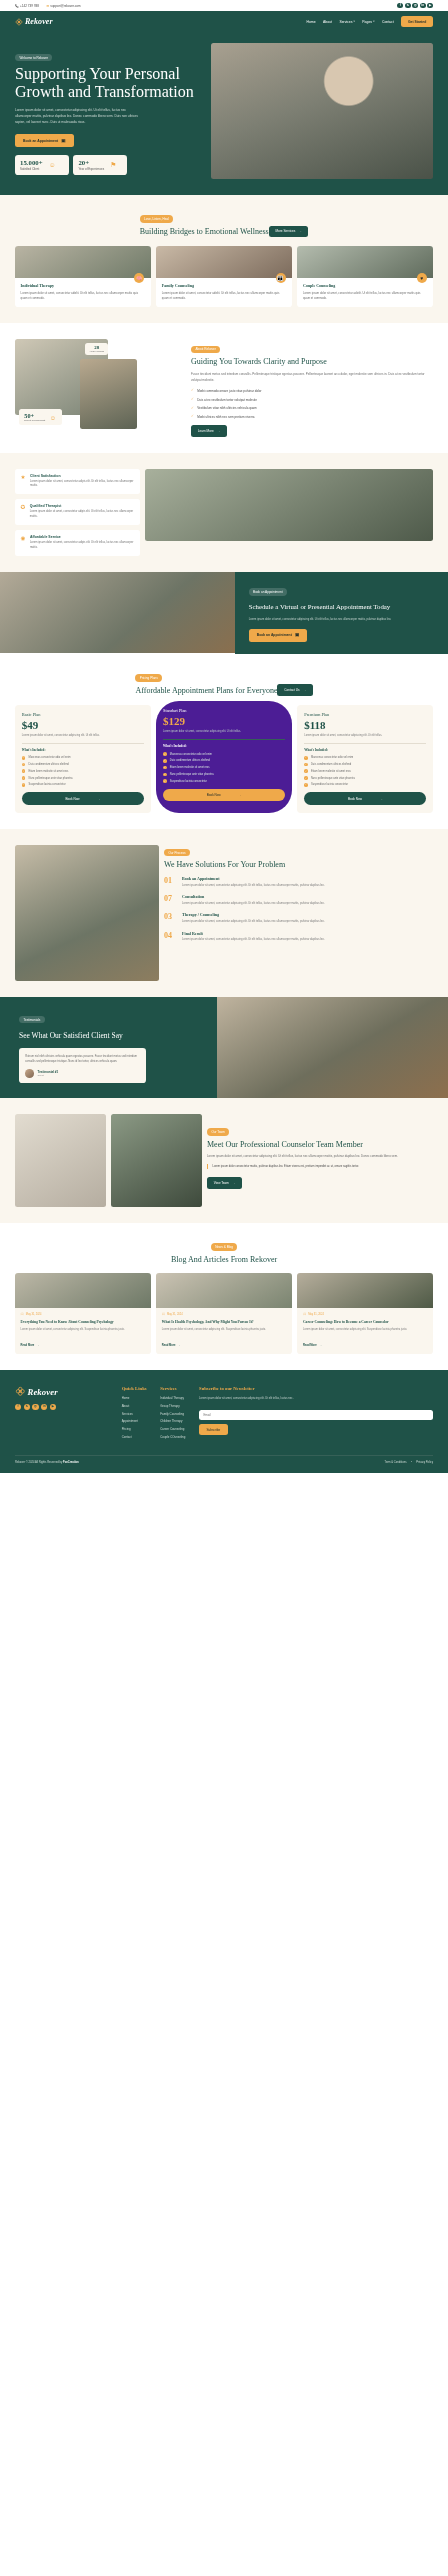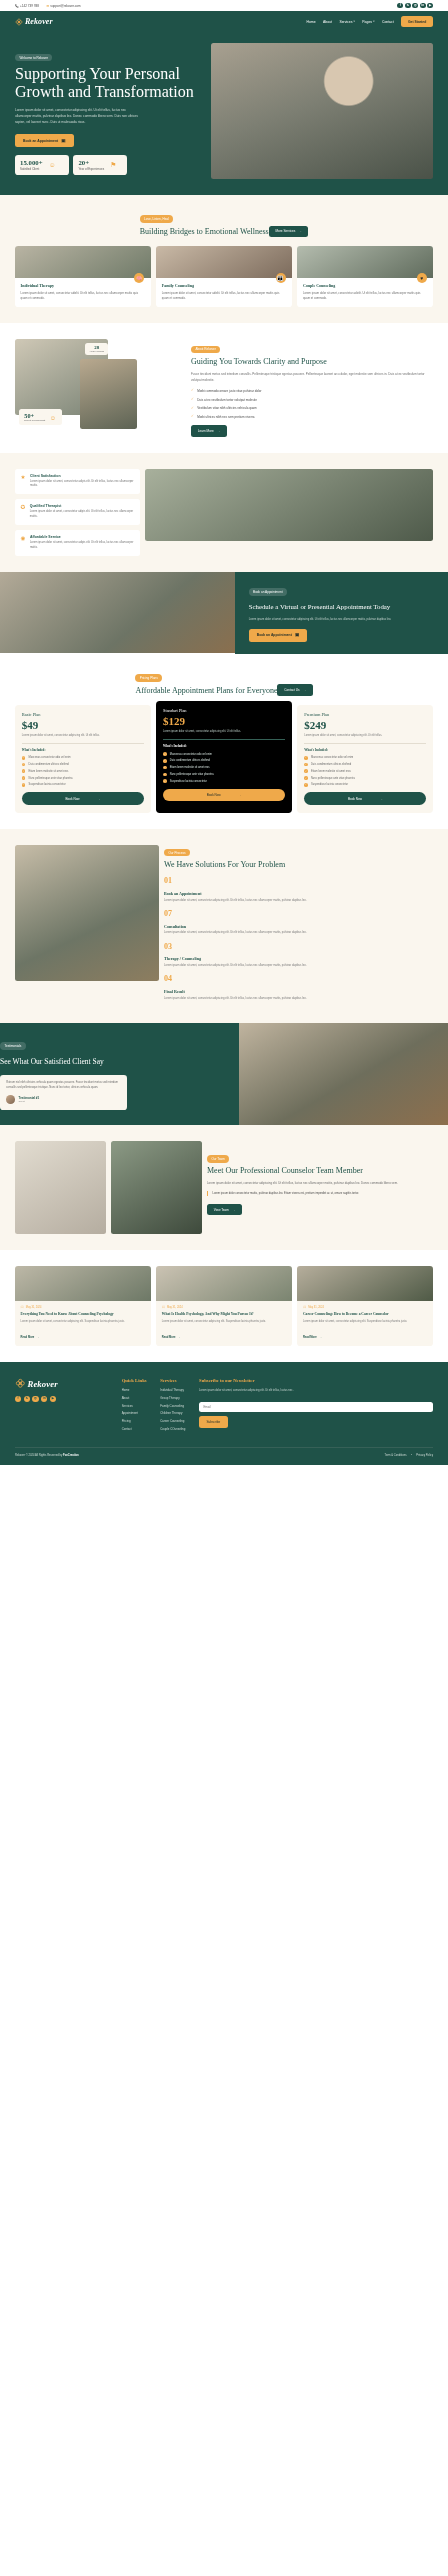--- a/index.html
+++ b/index.html
@@ -155,49 +155,49 @@
   
   .band { display:flex; }
   .band-img { width:235px; height:81px; background:linear-gradient(140deg,#b3aa98,#6d7465 60%,#8a6f4e); }
   .band-body { flex:1; background:#1F5248; padding:12.5px 13.7px; }
   .band-body h2 { font-family:"Liberation Serif", serif; color:#fff; font-size:6.8px; line-height:1.3; margin:3.7px 0 4.4px; font-weight:400; }
   .band-body p { color:#c4d3ce; font-size:2.7px; line-height:1.9; margin-bottom:5.6px; }
 
   
   .price-cards { display:flex; gap:5.6px; align-items:flex-start; }
   .pcard { flex:1; background:#FAF6EE; border-radius:3.7px; padding:6.8px 6.8px 7.5px; }
-  .pcard.featured { background:#000000; margin-top:-3.7px; padding-bottom:11.2px; }
+  .pcard.featured { background:#4c1d95; margin-top:-3.7px; padding-bottom:11.2px;border-radius:23px; }
   .pname { font-family:"Liberation Serif", serif; font-size:4.4px; color:#1F5248; margin-bottom:1.9px; }
   .pcard.featured .pname { color:#fff; }
   .pprice { font-family:"Liberation Serif", serif; font-size:11px; color:#1F5248; font-weight:700; line-height:1.1; }
   .pcard.featured .pprice { color:#EFA94A; }
   .pdesc { font-size:2.6px; color:#7a7a7a; line-height:1.9; margin:3.1px 0 4.4px; }
   .pcard.featured .pdesc { color:#bccdc7; }
   .pdiv { height:0.6px; background:#e3ddd0; margin-bottom:4.4px; }
   .pcard.featured .pdiv { background:#356056; }
   .pinc { font-family:"Liberation Serif", serif; font-size:3.2px; color:#1F5248; font-weight:700; margin-bottom:3.7px; }
   .pcard.featured .pinc { color:#fff; }
   .plist { list-style:none; margin-bottom:5.6px; }
   .plist li { font-size:2.6px; color:#6b6b6b; display:flex; gap:3.1px; align-items:center; margin-bottom:3.1px; }
   .pcard.featured .plist li { color:#d5e2de; }
   .pdot { width:3.7px; height:3.7px; border-radius:50%; background:#EFA94A; color:#fff; font-size:2.5px; display:flex; align-items:center; justify-content:center; flex:0 0 auto;}
   .pbtn { width:100%; background:#1F5248; color:#fff; font-size:3.1px; padding:4.4px 0; border-radius:12.5px; border:none; cursor:pointer; display:flex; align-items:center; justify-content:center; gap:17.4px;}
   .pbtn.gold { background:#EFA94A; color:#26312b; }
 
   
   .proc-img { width:144px; height:136px; border-radius:2.5px; background:linear-gradient(155deg,#c7bda8,#6d7565 60%,#8d7d5f); }
   .proc-list { flex:1; }
-  .proc-item { display:flex; gap:5.6px; margin-bottom:6.2px;flex-direction:column; }
+  .proc-item { display:flex; gap:5.6px; margin-bottom:6.2px; }
   .proc-num { font-family:"Liberation Serif", serif; font-size:8px; color:#EFA94A; font-weight:700; width:12.5px; flex:0 0 auto; }
   .proc-title { font-family:"Liberation Serif", serif; font-size:4px; color:#1F5248; font-weight:700; margin-bottom:1.9px; }
   .proc-text { font-size:2.7px; color:#7a7a7a; line-height:1.85; }
 
   
   .testi { display:flex; }
-  .testi-left { width:239px; background:#1F5248; padding:15px 0; }
+  .testi-left { width:217px; background:#1F5248; padding:15px 19px; }
   .testi-left h2 { font-family:"Liberation Serif", serif; color:#fff; font-size:7.5px; line-height:1.3; margin:3.7px 0 7.5px; font-weight:400;}
   .testi-card { background:#FAF6EE; border-radius:3.1px; padding:5.6px 6.2px; width:127px; }
   .testi-card p { font-size:2.7px; color:#6d6d6d; line-height:1.9; margin-bottom:5px; }
   .testi-person { display:flex; align-items:center; gap:3.7px; }
   .t-avatar { width:8.7px; height:8.7px; border-radius:50%; background:linear-gradient(140deg,#c9a98c,#7d6550); }
   .t-name { font-size:3px; color:#1F5248; font-weight:700; }
   .t-role { font-size:2.4px; color:#8b8b8b; }
   .testi-right { flex:1; background:linear-gradient(150deg,#c0b49f,#6e6e5c 55%,#8d6f4d); }
 
   
@@ -535,21 +535,21 @@
           </li>
       </ul>
       <button class="pbtn gold">
         <span>Book Now</span>
         <span>→</span>
       </button>
     </div>
 
     <div class="pcard">
       <div class="pname">Premium Plan</div>
-      <div class="pprice">$249</div>
+      <div class="pprice">$118</div>
       <div class="pdesc">Lorem ipsum dolor sit amet, consectetur adipiscing elit. Ut elit tellus.</div>
       <div class="pdiv"></div>
       <div class="pinc">What's Included:</div>
       <ul class="plist">
         <li>
             <span class="pdot">✓</span>
             <span>Maecenas consectetur odio vel enim</span>
           </li>
         <li>
             <span class="pdot">✓</span>
@@ -645,20 +645,24 @@
       <div class="team-quote">Lorem ipsum dolor consectetur mattis, pulvinar dapibus leo. Etiam viverra est, pretium imperdiet ac ut, ornare sagittis tortor.</div>
       <button class="btn-green">
         <span>View Team</span>
         <span>→</span>
       </button>
     </div>
   </div>
 </div>
 
 <div class="section bg-white">
+  <div class="center-head">
+    <span class="pill pill-gold">News &amp; Blog</span>
+    <div class="sec-title">Blog And Articles From Rekover</div>
+  </div>
   <div class="blog-cards">
     <div class="bcard">
       <div class="bimg bi1"></div>
       <div class="bbody">
         <div class="bdate">
             <span>🗓</span>
             <span>May 31, 2024</span>
           </div>
         <div class="btitle">Everything You Need to Know About Counseling Psychology</div>
         <div class="btext">Lorem ipsum dolor sit amet, consectetur adipiscing elit. Suspendisse lacinia pharetra justo.</div>

